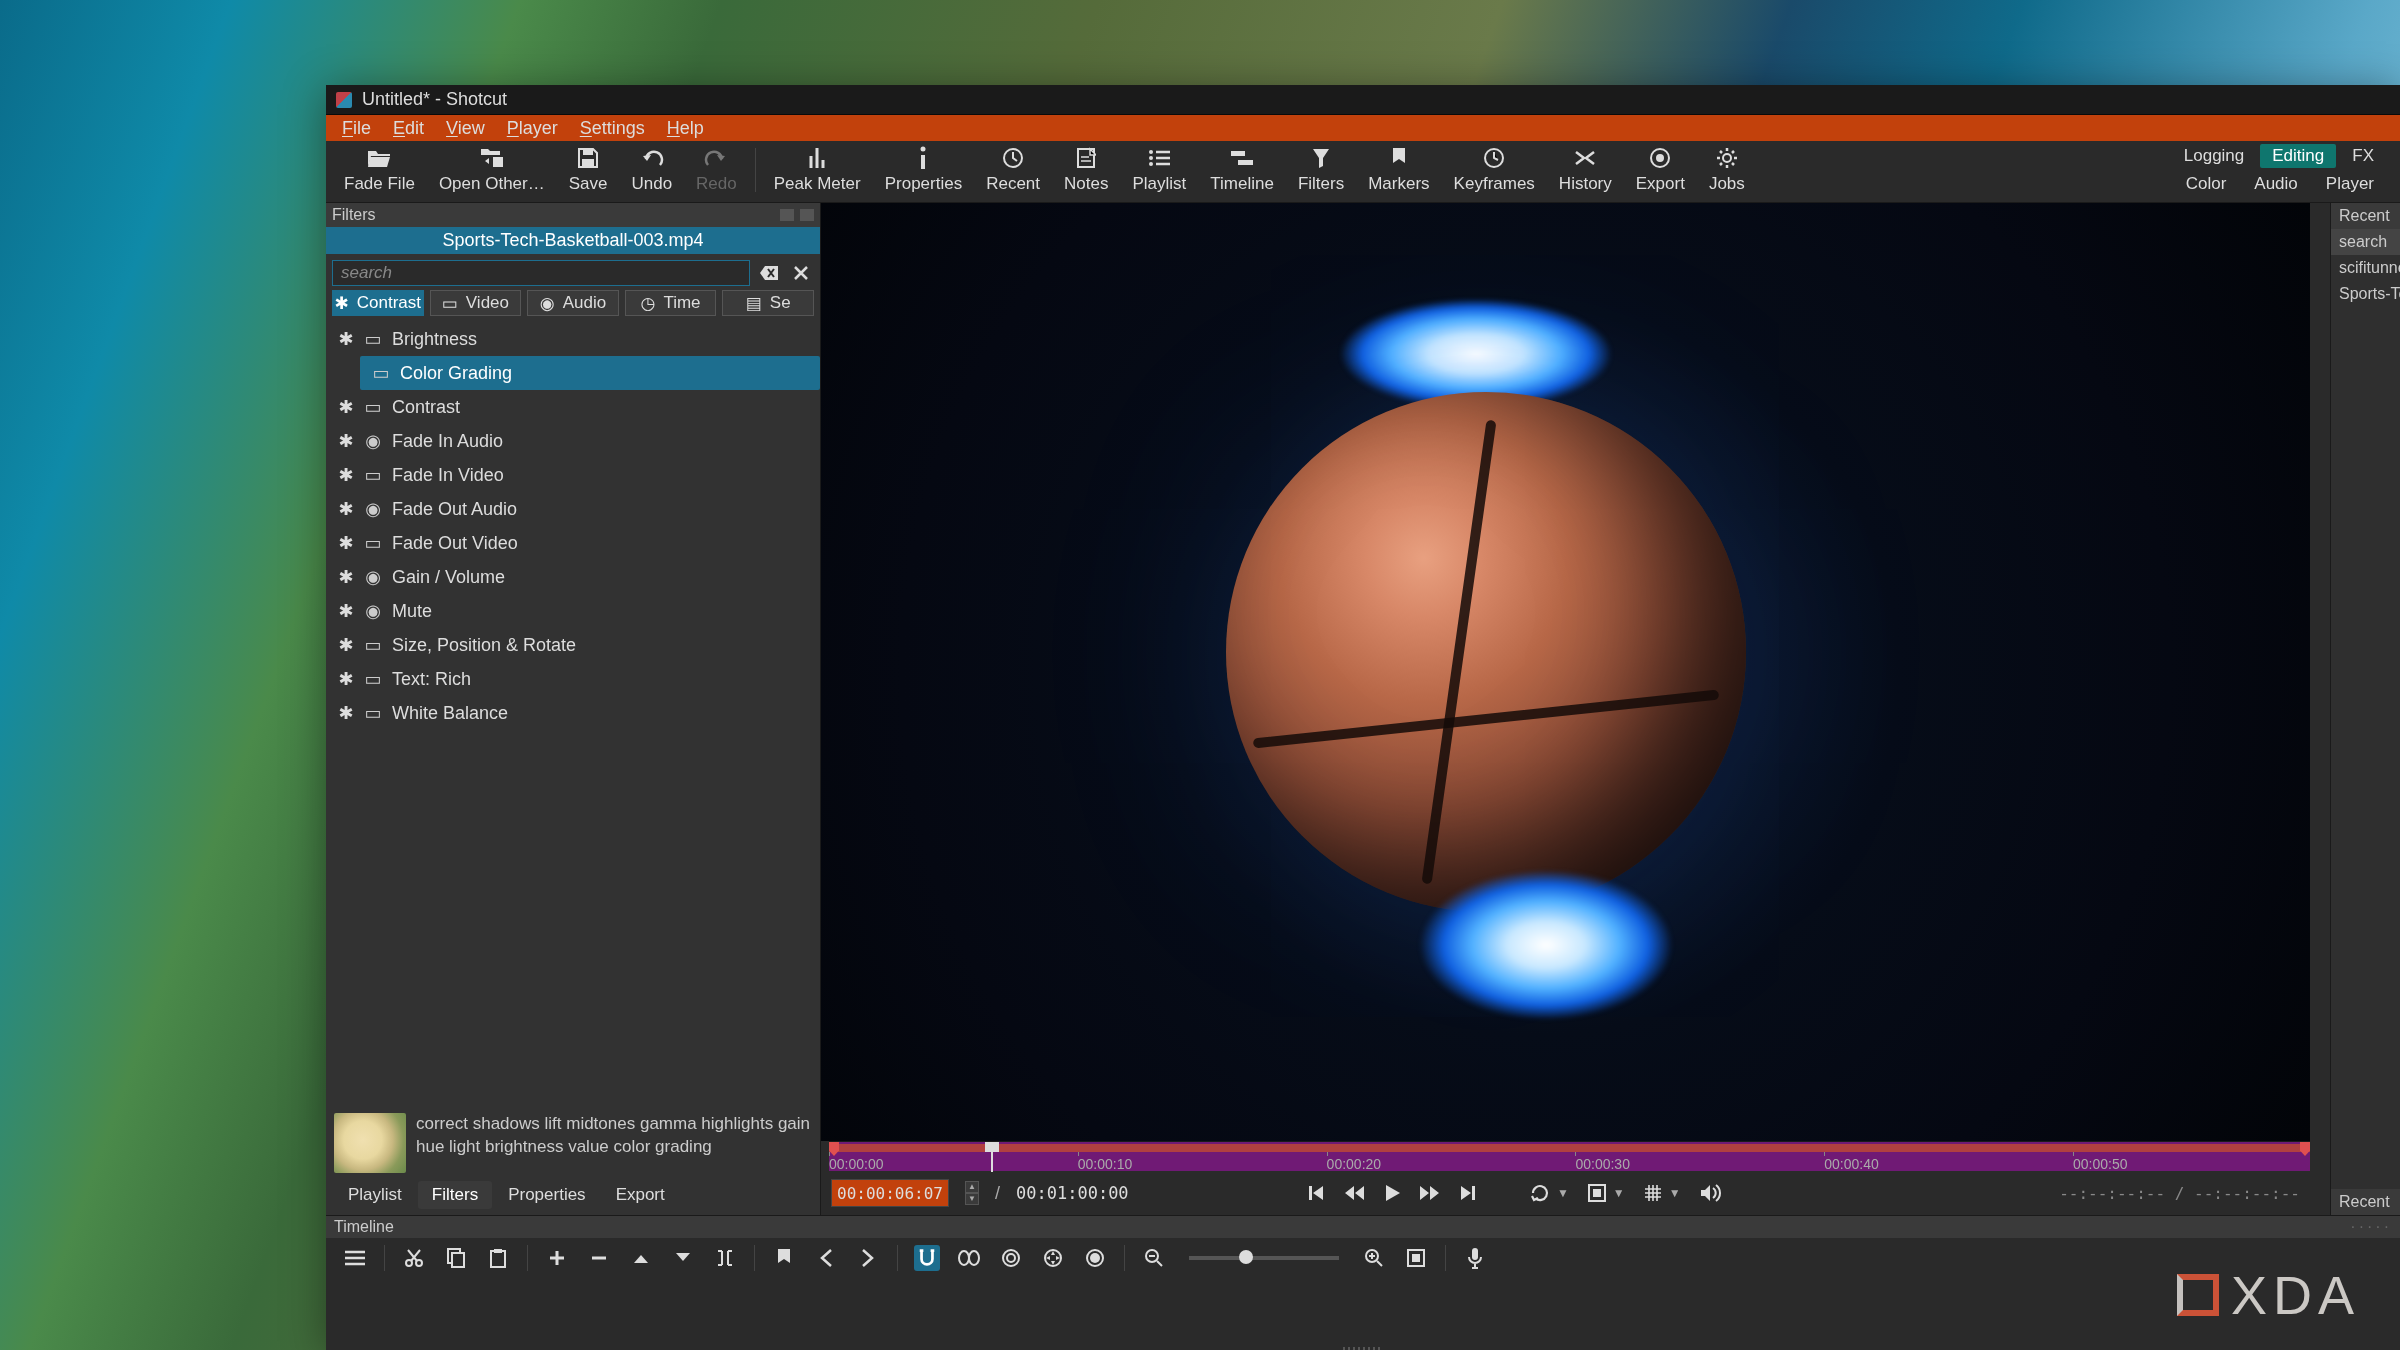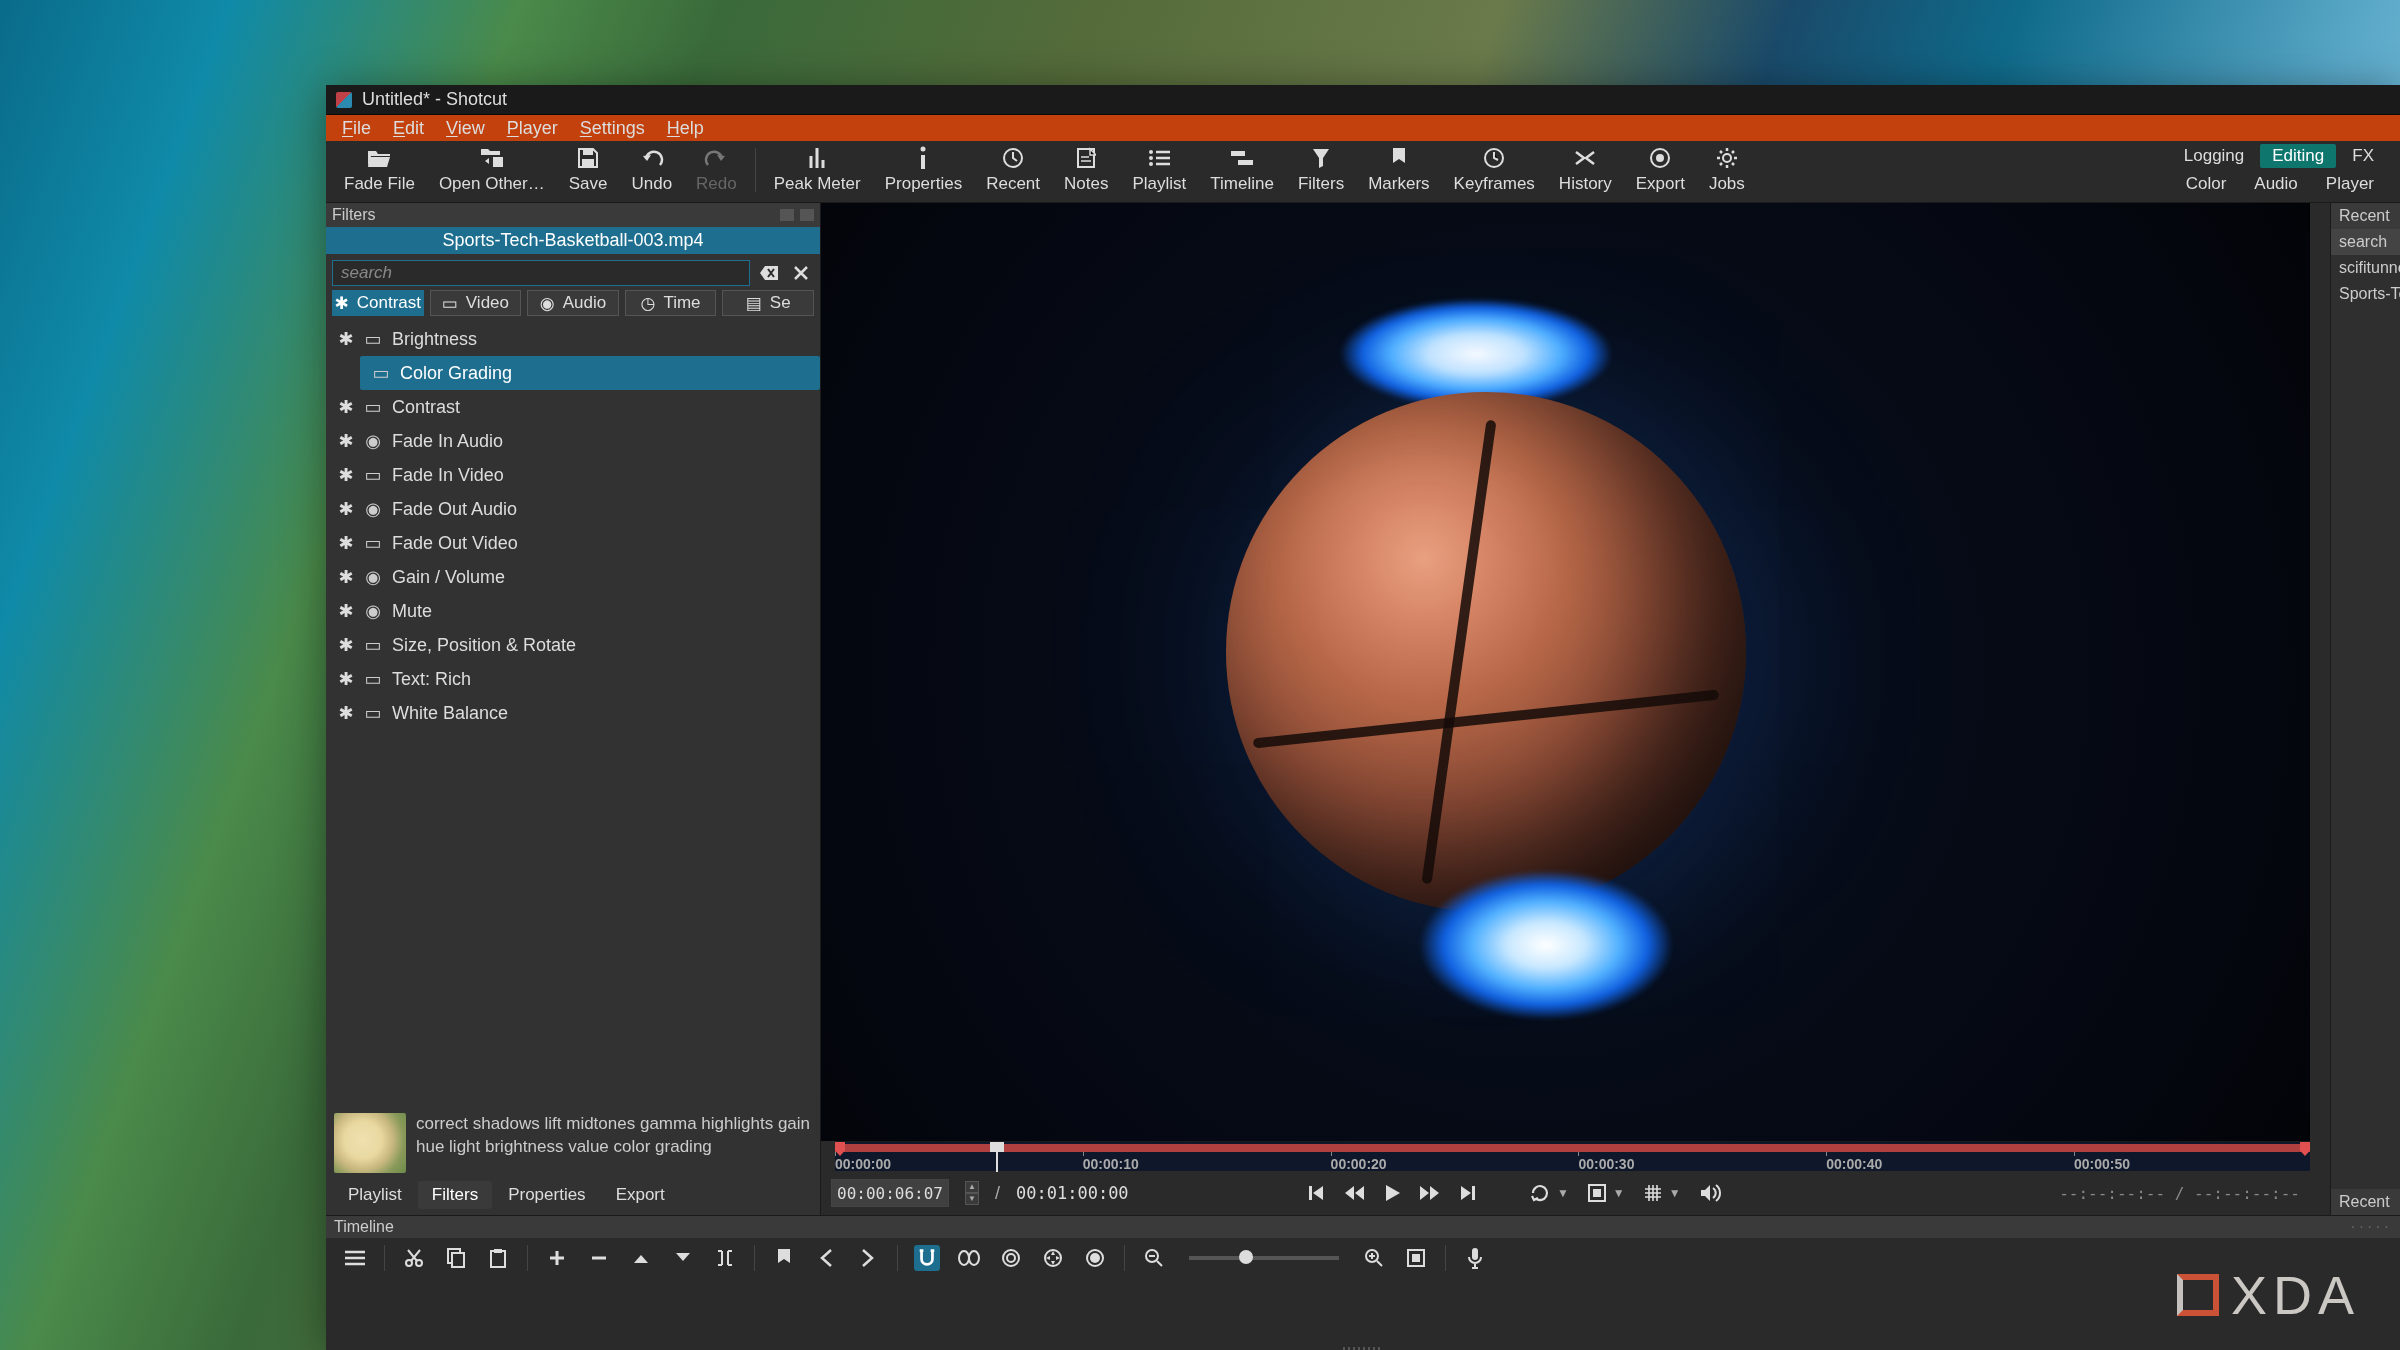--- a/index.html
+++ b/index.html
@@ -53,31 +53,31 @@
 .preview { flex: 1; background: #000; position: relative; overflow: hidden; margin: 0 20px 0 0; }
 .preview-img { position: absolute; inset: 0; }
 .bball { position: absolute; left: 50%; top: 50%; width: 520px; height: 520px; margin: -280px 0 0 -340px; border-radius: 50%; background: radial-gradient(circle at 38% 32%, #e8a080 0%, #d88868 12%, #b86848 30%, #8a4a35 52%, #5a3025 72%, #2a1815 90%); box-shadow: inset -60px -40px 120px rgba(0,0,0,.6), 0 0 200px rgba(50,120,255,.15); }
 .bball::before, .bball::after { content: ""; position: absolute; background: rgba(20,10,8,.85); }
 .bball::before { left: 44%; top: 5%; width: 10px; height: 90%; border-radius: 5px; transform: rotate(8deg); }
 .bball::after { left: 5%; top: 62%; width: 90%; height: 10px; border-radius: 5px; transform: rotate(-6deg); }
 .bolt { position: absolute; filter: blur(2px); }
 .bolt.top { left: 50%; top: 30px; width: 420px; height: 220px; margin-left: -300px; background: radial-gradient(ellipse 45% 35% at 50% 55%, #ffffff 0%, #c8e8ff 25%, #50b0ff 45%, #1060e0 60%, transparent 72%); }
 .bolt.bot { left: 50%; bottom: 40px; width: 440px; height: 260px; margin-left: -240px; background: radial-gradient(ellipse 40% 40% at 50% 40%, #ffffff 0%, #c8e8ff 22%, #50b0ff 42%, #1060e0 58%, transparent 72%); }
 .bgglow { position: absolute; inset: 0; background: radial-gradient(circle at 48% 50%, rgba(40,90,180,.35) 0%, rgba(10,20,40,.6) 40%, #050812 70%, #020408 100%); }
-.ruler { height: 30px; background: #0f172a; position: relative; margin: 0 20px 0 14px; border-top: 1px solid #1a1a1a; font-weight: bold; }
+.ruler { height: 30px; background: #701a75; position: relative; margin: 0 20px 0 8px; border-top: 1px solid #1a1a1a; }
 .ruler .inout { position: absolute; left: 0; right: 0; top: 2px; height: 8px; background: #b04040; }
 .ruler .inmark { position: absolute; left: 0; top: 0; width: 10px; height: 14px; background: #e05050; clip-path: polygon(0 0, 100% 0, 100% 60%, 50% 100%, 0 60%); }
 .ruler .outmark { position: absolute; right: 0; top: 0; width: 10px; height: 14px; background: #e05050; clip-path: polygon(0 0, 100% 0, 100% 60%, 50% 100%, 0 60%); }
 .ruler .playhead { position: absolute; left: 10.5%; top: 0; width: 14px; height: 30px; }
 .ruler .playhead::before { content: ""; position: absolute; left: 0; top: 0; width: 14px; height: 10px; background: #ddd; }
 .ruler .playhead::after { content: ""; position: absolute; left: 6px; top: 0; width: 2px; height: 30px; background: #ddd; }
 .ruler .tick { position: absolute; top: 14px; font-size: 14px; color: #aaa; }
 .ruler .tick::before { content: ""; position: absolute; left: 0; top: -4px; width: 1px; height: 4px; background: #888; }
 .playbar { height: 44px; display: flex; align-items: center; padding: 0 10px; gap: 16px; margin-right: 20px; }
-.tc-input { width: 118px; height: 28px; background: #404040; border: 1px solid #444; color: #ddd; font-size: 16px; text-align: center; font-family: monospace; }
+.tc-input { width: 118px; height: 28px; background: #c2410c; border: 1px solid #444; color: #ddd; font-size: 16px; text-align: center; font-family: monospace; }
 .spin { display: flex; flex-direction: column; }
 .spin div { width: 14px; height: 12px; background: #3a3a3a; border: 1px solid #555; font-size: 8px; text-align: center; line-height: 10px; color: #aaa; cursor: pointer; }
 .tc-sep { color: #aaa; font-size: 18px; }
 .tc-total { color: #ddd; font-size: 17px; font-family: monospace; }
 .play-ctrls { display: flex; align-items: center; gap: 18px; margin-left: auto; margin-right: auto; }
 .pc { cursor: pointer; color: #ddd; }
 .pc.caret { font-size: 12px; color: #aaa; margin-left: -12px; }
 .right-tc { margin-left: auto; font-size: 16px; color: #888; font-family: monospace; white-space: nowrap; }
 .src-tabs { display: flex; padding: 0 10px 6px 10px; gap: 2px; font-size: 17px; }
 .right-col { width: 70px; background: #2f2f2f; border-left: 1px solid #1a1a1a; display: flex; flex-direction: column; font-size: 16px; color: #ccc; overflow: hidden; }

